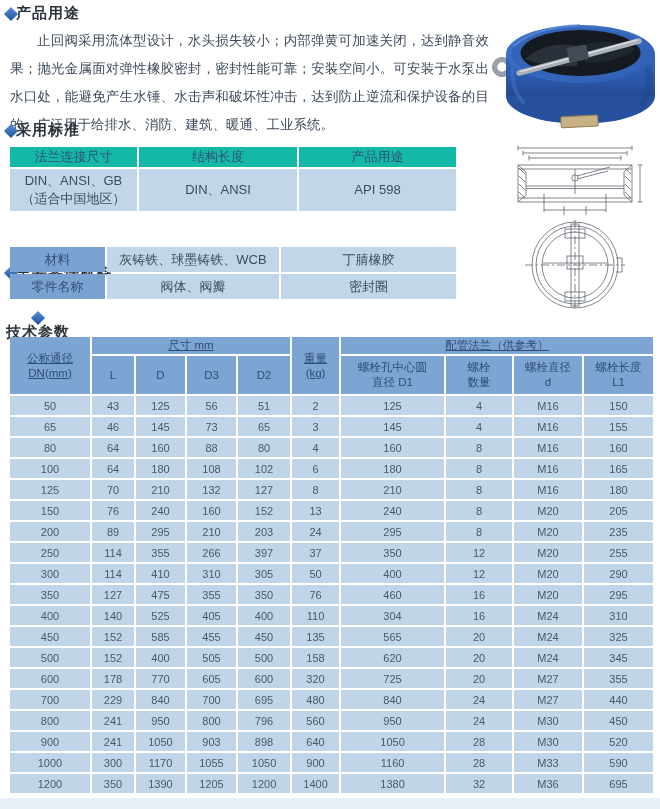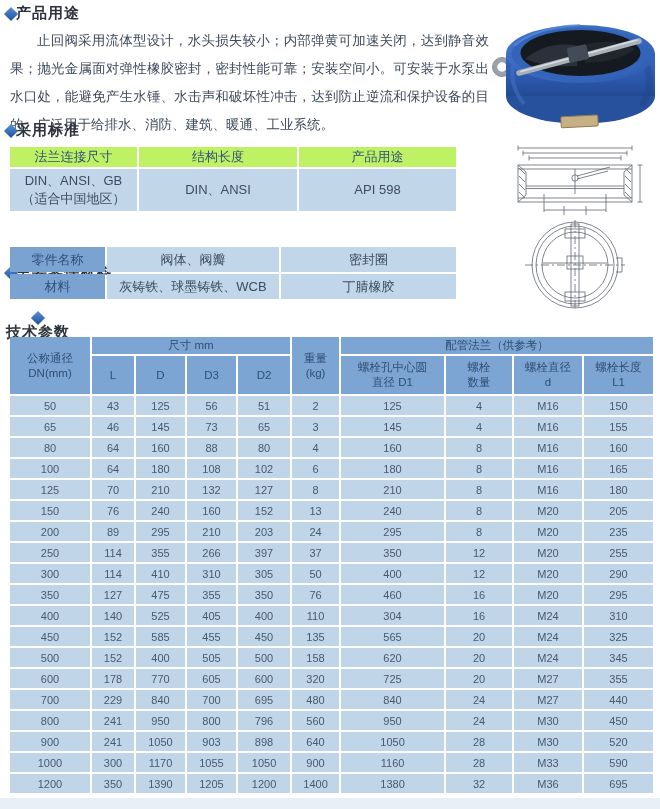--- a/index.html
+++ b/index.html
@@ -22,30 +22,30 @@
   .para {
     position:absolute; left:10px; top:27px; width:479px; margin:0;
     font-size:13.5px; line-height:28px; color:#3d4a5a;
     text-align:justify; text-indent:2em;
   }
 
   table { border-collapse:separate; border-spacing:2px; table-layout:fixed; }
   th, td { padding:0; text-align:center; vertical-align:middle; overflow:hidden; }
 
   .t1 { position:absolute; left:8px; top:145px; width:450px; }
-  .t1 th { background:#bef264; color:#31507a; font-weight:normal; font-size:13px; height:20px; }
+  .t1 th { background:#14b8a6; color:#31507a; font-weight:normal; font-size:13px; height:20px; }
   .t1 td { background:#c2d6ea; color:#3c4c5e; font-size:13px; height:42px; line-height:18px; }
 
   .t2 { position:absolute; left:8px; top:245px; width:450px; }
   .t2 .lbl { background:#7ba3d2; color:#31507a; font-size:13px; height:25px; font-weight:normal; }
   .t2 td { background:#c2d6ea; color:#3c4c5e; font-size:13px; height:25px; }
 
   .t3 { position:absolute; left:8px; top:335px; width:647px; }
   .t3 th { background:#7da5d3; color:#2f4e73; font-weight:normal; font-size:11.5px; line-height:15px; }
-  .t3 thead tr.g th { height:17px; }
+  .t3 thead tr.g th { height:17px;text-decoration:underline; }
   .t3 thead tr.s th { height:38px; }
   .t3 tbody td { background:#c1d5e9; color:#49596b; font-size:11px; height:19px; }
   .t3 th span { display:block; }
 
   .photo-wrap { position:absolute; left:492px; top:4px; width:168px; height:132px; }
   .draw1 { position:absolute; left:498px; top:142px; width:152px; height:78px; }
   .draw2 { position:absolute; left:503px; top:218px; width:148px; height:94px; }
 
   .footer-strip { position:absolute; left:0; top:798px; width:660px; height:11px; background:#e9eff6; }
 </style>
@@ -169,28 +169,28 @@
     <span>主要零件材料</span>
   </div>
   <table class="t2">
     <colgroup>
         <col style="width:95px">
         <col style="width:172px">
         <col style="width:175px">
       </colgroup>
     <tbody>
       <tr>
+        <td class="lbl">材料</td>
+        <td>灰铸铁、球墨铸铁、WCB</td>
+        <td>丁腈橡胶</td>
+      </tr>
+      <tr>
         <td class="lbl">零件名称</td>
         <td>阀体、阀瓣</td>
         <td>密封圈</td>
-      </tr>
-      <tr>
-        <td class="lbl">材料</td>
-        <td>灰铸铁、球墨铸铁、WCB</td>
-        <td>丁腈橡胶</td>
       </tr>
     </tbody>
   </table>
 
   <div class="draw2">
     <svg viewBox="0 0 148 94" width="148" height="94">
       <g stroke="#606670" stroke-width="0.8" fill="none">
         <circle cx="72" cy="47" r="43"></circle>
         <circle cx="72" cy="47" r="39"></circle>
         <circle cx="72" cy="47" r="33"></circle>

